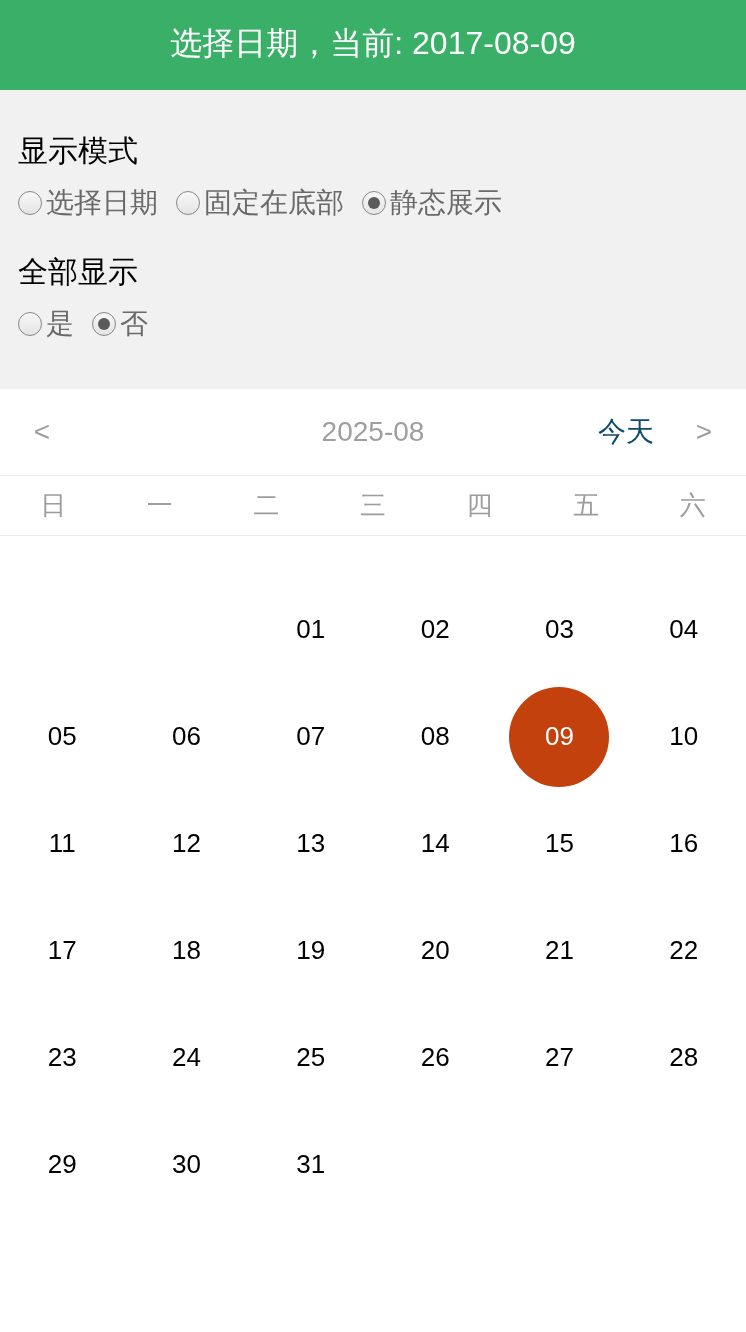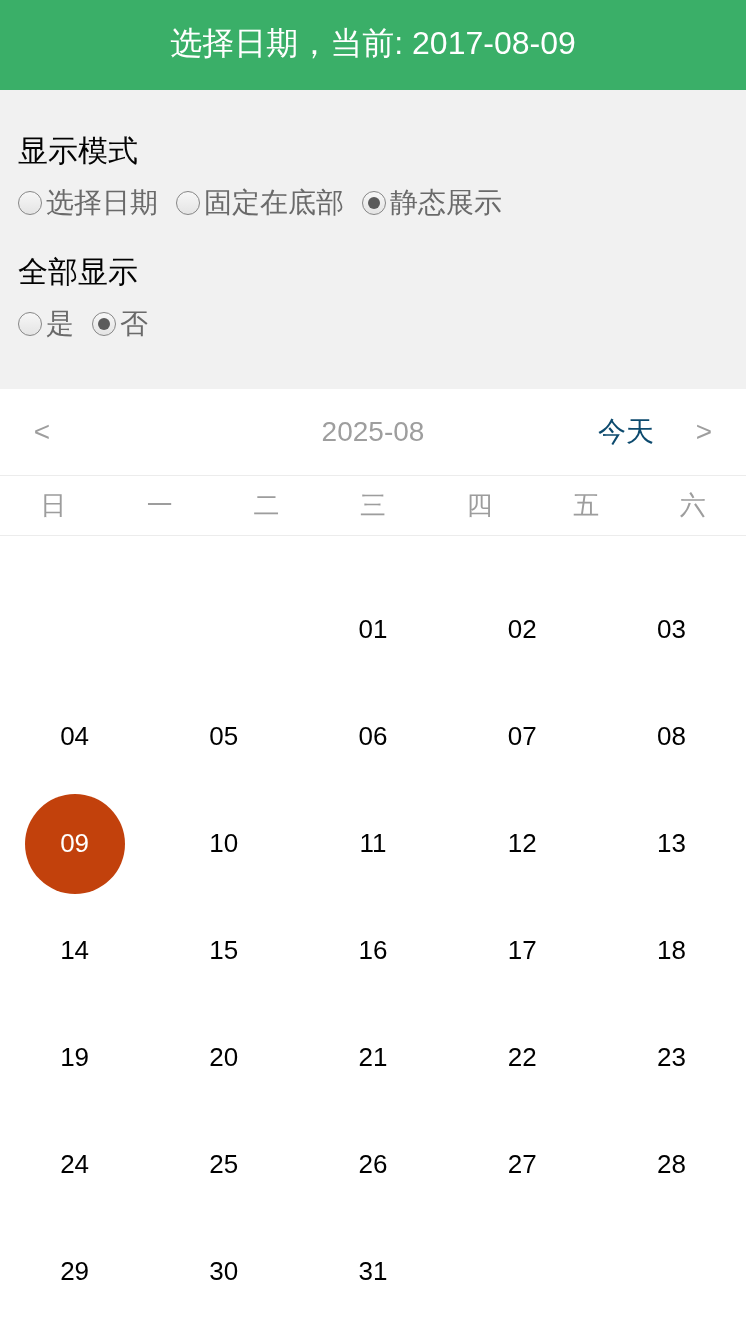--- a/index.html
+++ b/index.html
@@ -96,21 +96,21 @@
       border-bottom: 1px solid #ececec;
       padding: 12px 0;
     }
     .weekday {
       text-align: center;
       font-size: 26px;
       color: #9d9d9d;
     }
     .days-grid {
       display: grid;
-      grid-template-columns: repeat(5, 1fr);
+      grid-template-columns: repeat(6, 1fr);
       grid-auto-rows: 107px;
       padding-top: 40px;
     }
     .day {
       display: flex;
       align-items: center;
       justify-content: center;
       font-size: 26px;
       color: #000;
       cursor: pointer;

